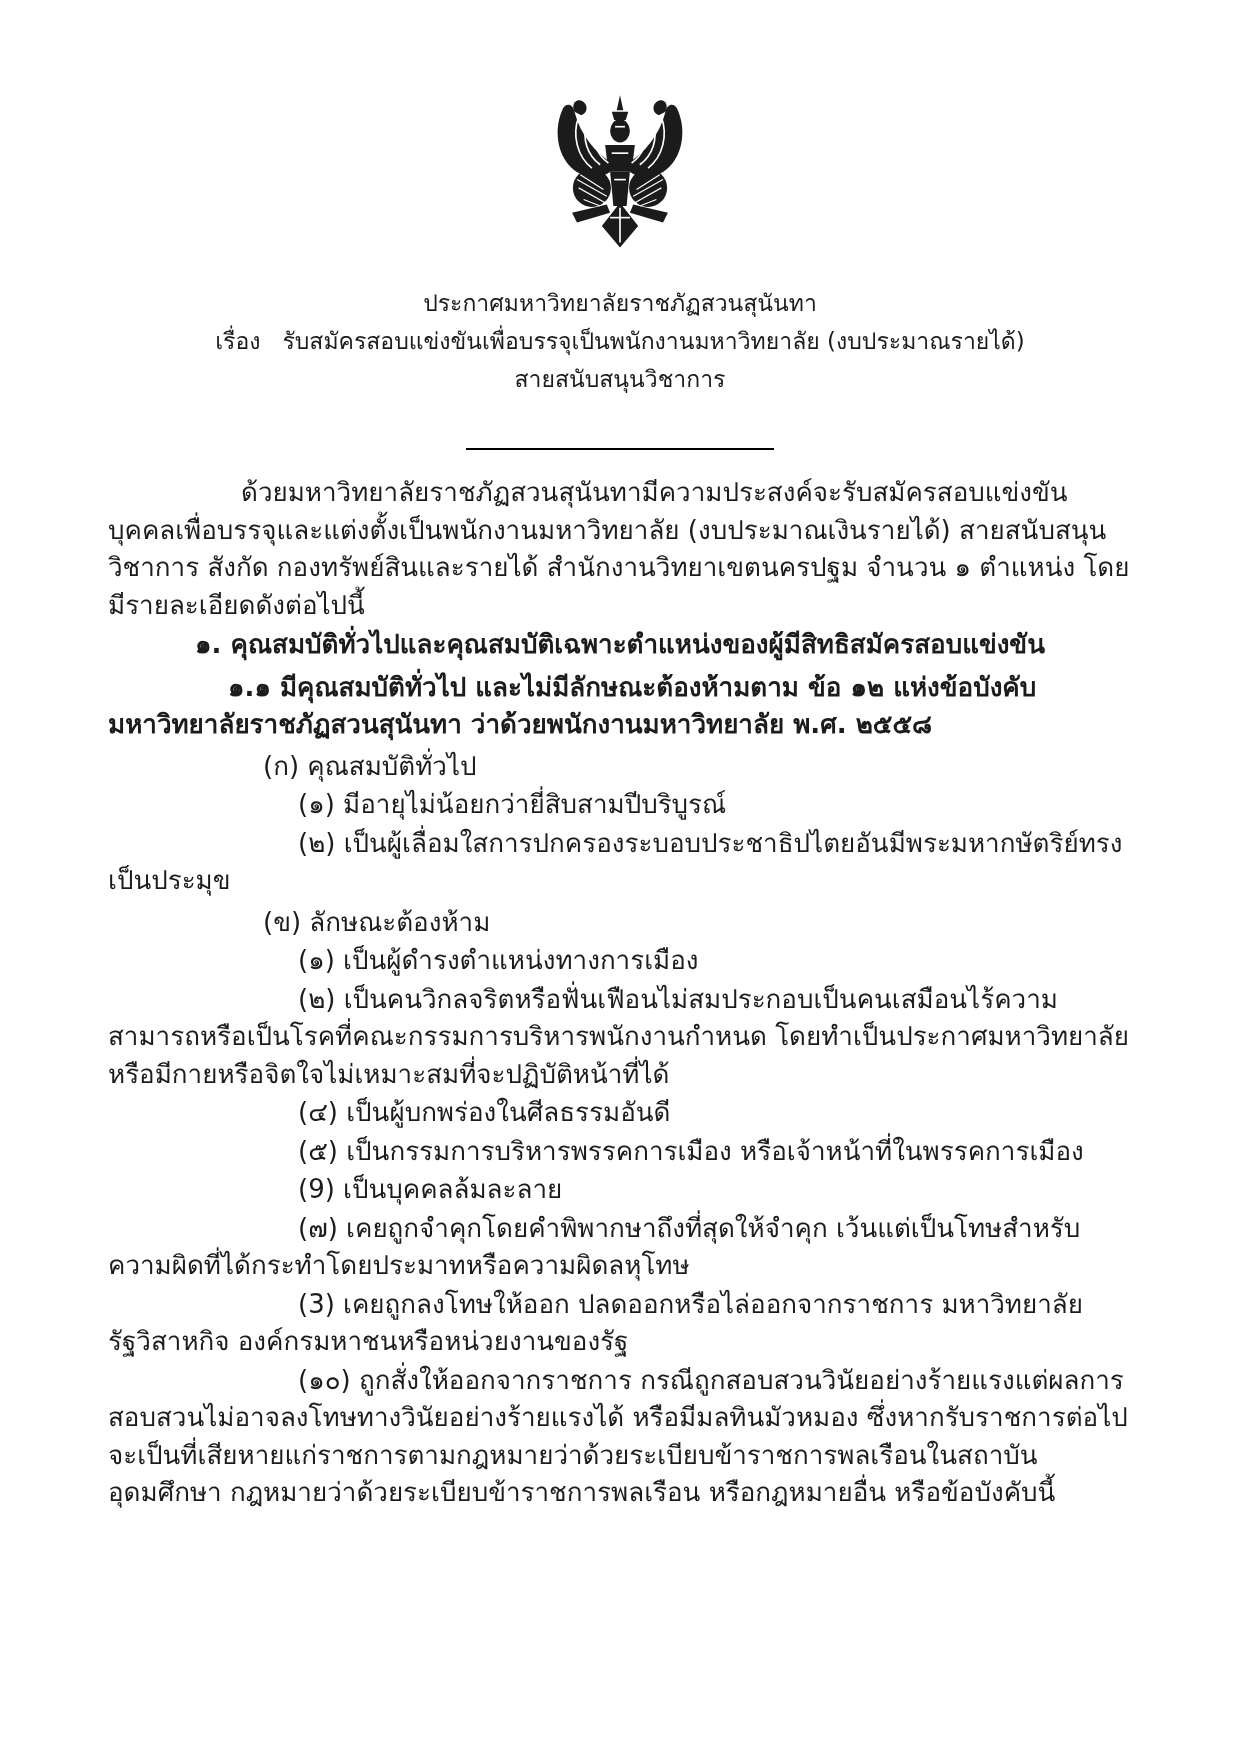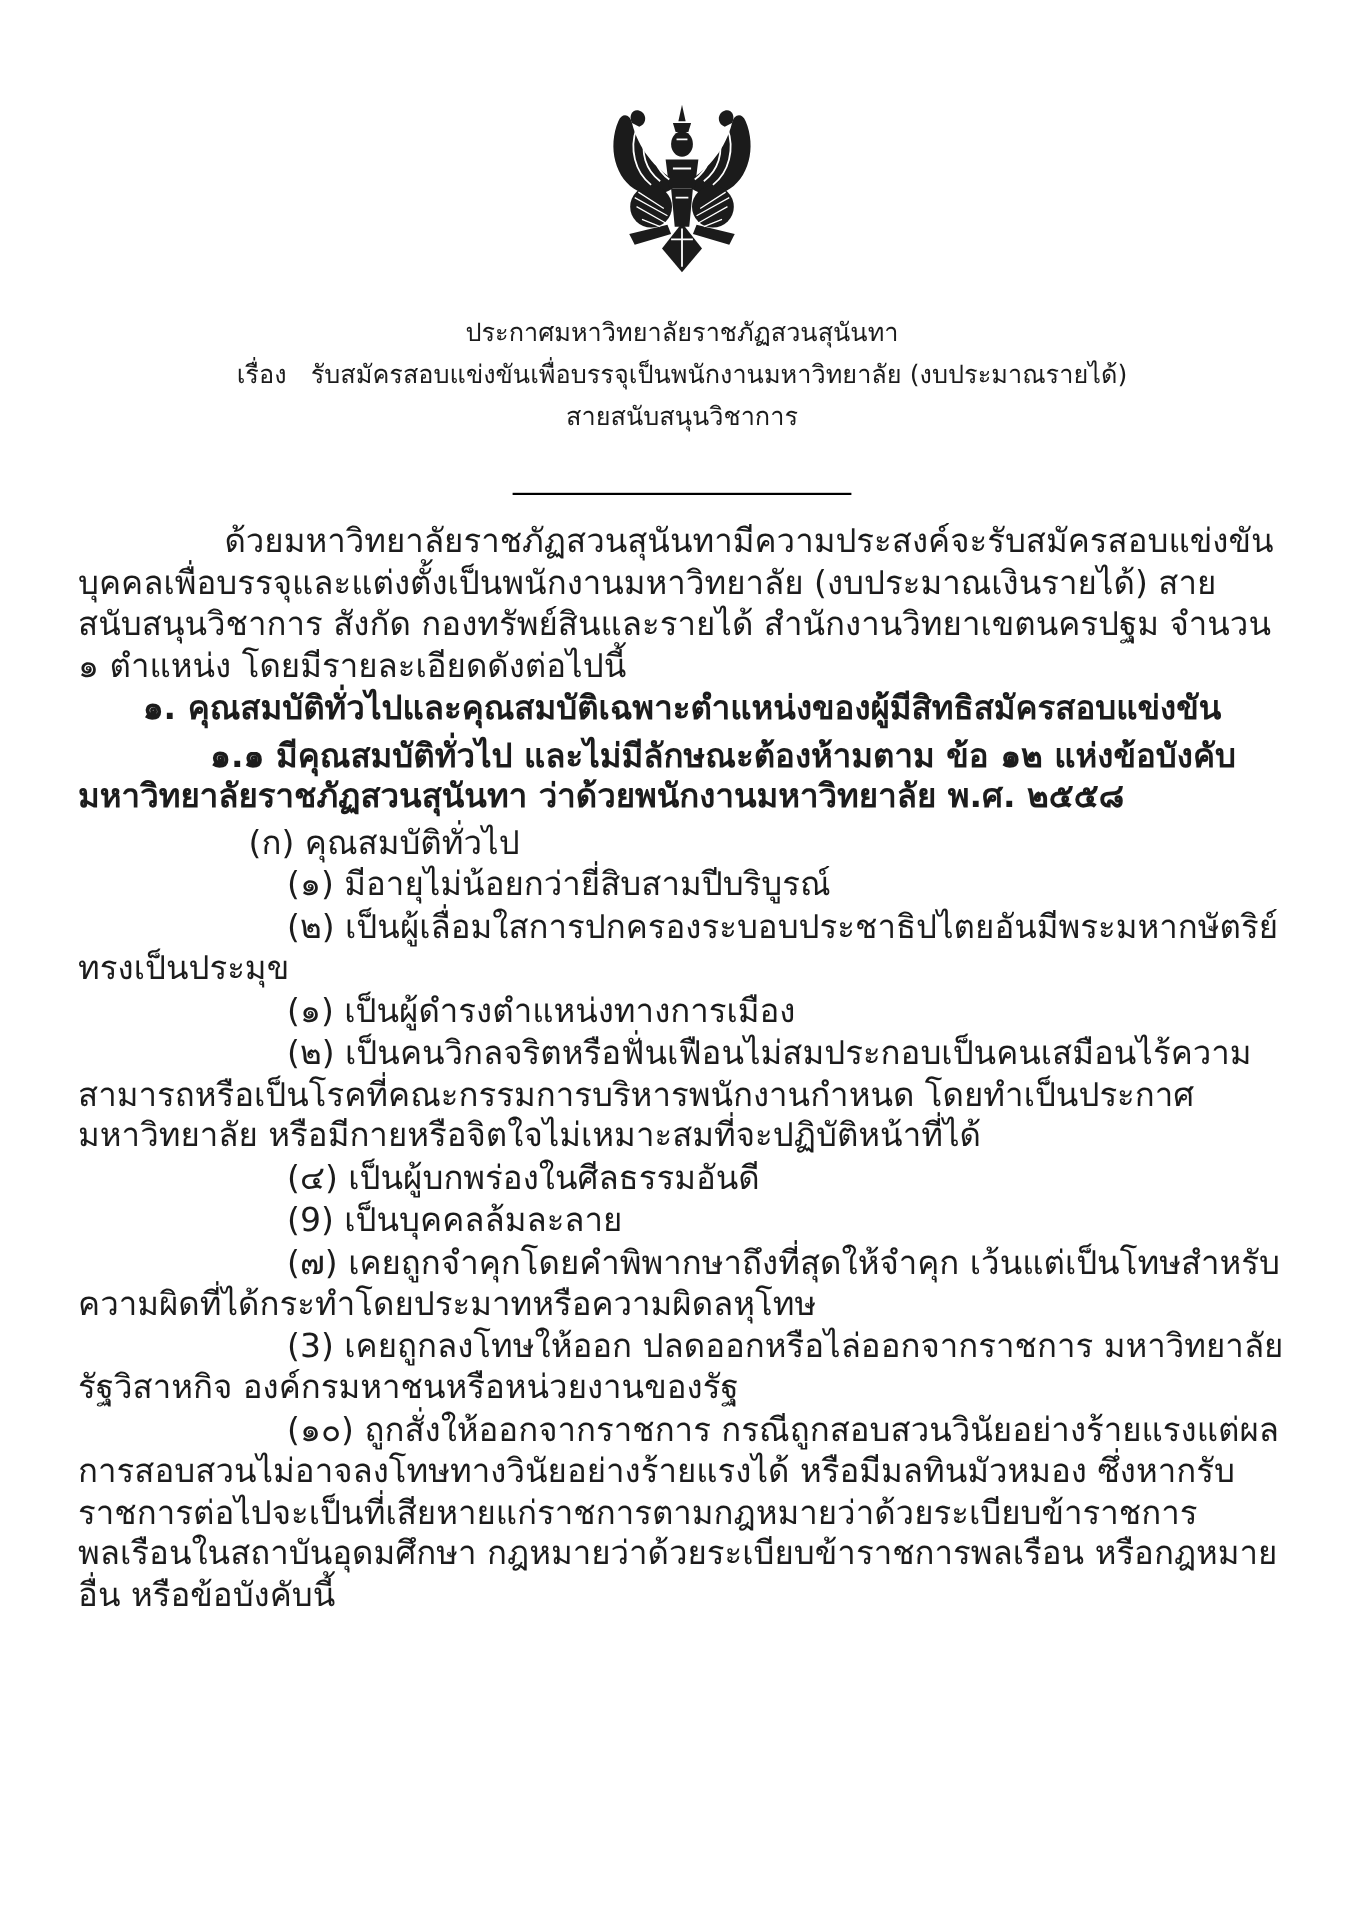--- a/index.html
+++ b/index.html
@@ -25,22 +25,22 @@
     line-height:38px;
   }
   .divider {
     width:308px;
     border-bottom:2px solid #000;
     margin:50px auto 0 auto;
     height:0;
   }
   .body-block {
     margin-top:24px;
-    padding:0 71px;
-    font-size:30px;
+    padding:0 108px;
+    font-size:26px;
     line-height:37.5px;
   }
   .body-block p { margin:0; }
   .p-intro   { text-indent:133px; }
   .sec-head  { text-align:center; font-weight:700; margin-top:2px !important; }
   .clause    { text-indent:120px; margin-top:5px !important;font-weight:bold; }
   .sublabel  { text-indent:155px; margin-top:4px !important; }
   .item      { text-indent:190px; margin-top:1px !important; }
 </style>
 </head>
@@ -114,22 +114,24 @@
     <p class="p-intro">ด้วยมหาวิทยาลัยราชภัฏสวนสุนันทามีความประสงค์จะรับสมัครสอบแข่งขันบุคคลเพื่อบรรจุและแต่งตั้งเป็นพนักงานมหาวิทยาลัย (งบประมาณเงินรายได้) สายสนับสนุนวิชาการ สังกัด กองทรัพย์สินและรายได้ สำนักงานวิทยาเขตนครปฐม จำนวน ๑ ตำแหน่ง โดยมีรายละเอียดดังต่อไปนี้</p>
 
     <p class="sec-head">๑. คุณสมบัติทั่วไปและคุณสมบัติเฉพาะตำแหน่งของผู้มีสิทธิสมัครสอบแข่งขัน</p>
 
     <p class="clause">๑.๑ มีคุณสมบัติทั่วไป และไม่มีลักษณะต้องห้ามตาม ข้อ ๑๒ แห่งข้อบังคับมหาวิทยาลัยราชภัฏสวนสุนันทา ว่าด้วยพนักงานมหาวิทยาลัย พ.ศ. ๒๕๕๘</p>
 
     <p class="sublabel">(ก) คุณสมบัติทั่วไป</p>
     <p class="item">(๑) มีอายุไม่น้อยกว่ายี่สิบสามปีบริบูรณ์</p>
     <p class="item">(๒) เป็นผู้เลื่อมใสการปกครองระบอบประชาธิปไตยอันมีพระมหากษัตริย์ทรงเป็นประมุข</p>
 
+    <p class="sublabel">(ข) ลักษณะต้องห้าม</p>
     <p class="item">(๑) เป็นผู้ดำรงตำแหน่งทางการเมือง</p>
     <p class="item">(๒) เป็นคนวิกลจริตหรือฟั่นเฟือนไม่สมประกอบเป็นคนเสมือนไร้ความสามารถหรือเป็นโรคที่คณะกรรมการบริหารพนักงานกำหนด โดยทำเป็นประกาศมหาวิทยาลัย หรือมีกายหรือจิตใจไม่เหมาะสมที่จะปฏิบัติหน้าที่ได้</p>
     <p class="item">(๔) เป็นผู้บกพร่องในศีลธรรมอันดี</p>
+    <p class="item">(๕) เป็นกรรมการบริหารพรรคการเมือง หรือเจ้าหน้าที่ในพรรคการเมือง</p>
     <p class="item">(9) เป็นบุคคลล้มละลาย</p>
     <p class="item">(๗) เคยถูกจำคุกโดยคำพิพากษาถึงที่สุดให้จำคุก เว้นแต่เป็นโทษสำหรับความผิดที่ได้กระทำโดยประมาทหรือความผิดลหุโทษ</p>
     <p class="item">(3) เคยถูกลงโทษให้ออก ปลดออกหรือไล่ออกจากราชการ มหาวิทยาลัย รัฐวิสาหกิจ องค์กรมหาชนหรือหน่วยงานของรัฐ</p>
     <p class="item">(๑๐) ถูกสั่งให้ออกจากราชการ กรณีถูกสอบสวนวินัยอย่างร้ายแรงแต่ผลการสอบสวนไม่อาจลงโทษทางวินัยอย่างร้ายแรงได้ หรือมีมลทินมัวหมอง ซึ่งหากรับราชการต่อไปจะเป็นที่เสียหายแก่ราชการตามกฎหมายว่าด้วยระเบียบข้าราชการพลเรือนในสถาบันอุดมศึกษา กฎหมายว่าด้วยระเบียบข้าราชการพลเรือน หรือกฎหมายอื่น หรือข้อบังคับนี้</p>
   </div>
 
 </div>
 
 </body></html>

